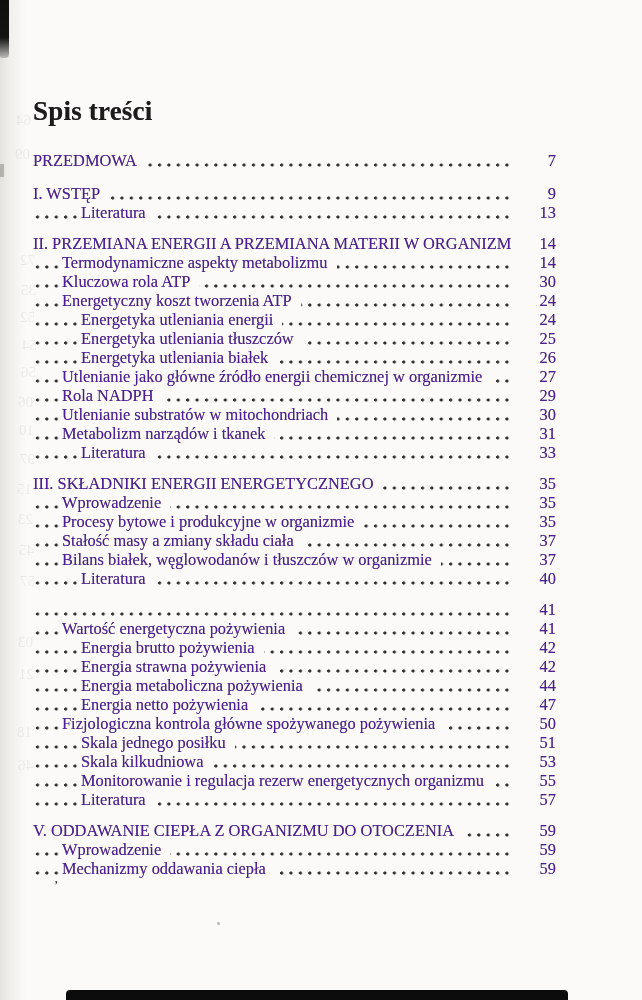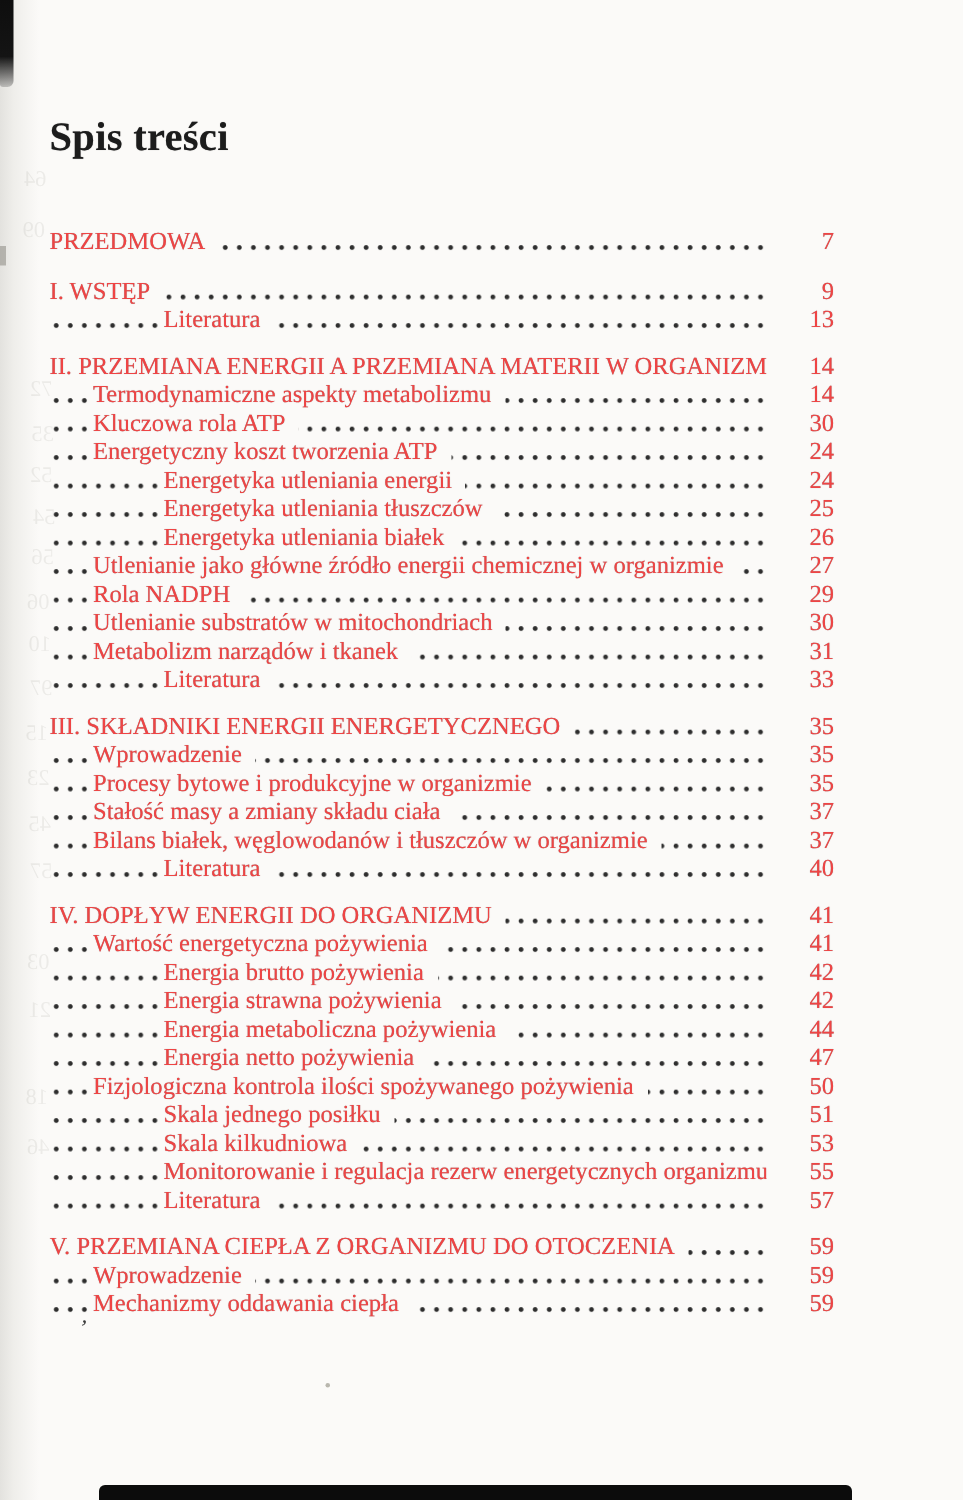--- a/index.html
+++ b/index.html
@@ -44,50 +44,50 @@
     position:absolute;left:53px;top:878px;
     font-size:15px;color:#3a3a3a;transform:rotate(8deg);
   }
   .dot-speck{
     position:absolute;left:217px;top:922px;width:3px;height:3px;
     border-radius:50%;background:#b9b7ae;
   }
 
   
   .title{
-    position:absolute;left:33px;top:76px;margin:0;
+    position:absolute;left:33px;top:96px;margin:0;
     font-size:27px;font-weight:bold;color:#1c1c1c;
     letter-spacing:.2px;
     text-shadow:0 0 .5px rgba(30,30,30,.55);
   }
 
   
   .toc{
     position:absolute;left:33px;top:151px;width:523px;
   }
   .row{
     position:relative;height:19px;line-height:19px;
-    font-size:16.4px;color:#ef4444;
+    font-size:16.4px;color:#4c1d95;
     text-shadow:0 0 .45px rgba(40,40,40,.5);
     white-space:nowrap;
   }
   .row.brk{margin-top:12px;}
   .row.brk-lg{margin-top:14px;}
   .dots{
     position:absolute;left:0;right:24px;top:0;bottom:0;
     background-image:radial-gradient(circle at 4.5px 14px,#2e2e2e 1.25px,rgba(46,46,46,0) 1.9px);
     background-size:9.4px 19px;background-repeat:repeat-x;
   }
   .label{
     position:relative;display:inline-block;
     background:#fbfaf8;padding-right:9px;
     max-width:470px;overflow:hidden;
   }
   .lvl1 .label{margin-left:29px;}
-  .lvl2 .label{margin-left:76px;}
+  .lvl2 .label{margin-left:48px;}
   .num{
     position:absolute;right:0;top:0;width:40px;
     text-align:right;background:#fbfaf8;padding-left:5px;
   }
 </style>
 </head>
 <body>
 
 <div class="page">
 
@@ -259,21 +259,20 @@
       </div>
 
       <div class="row lvl2">
         <div class="dots"></div>
         <span class="label">Literatura</span>
         <span class="num">40</span>
       </div>
 
       <div class="row lvl0 brk">
         <div class="dots"></div>
-        <span class="label">IV. DOPŁYW ENERGII DO ORGANIZMU</span>
         <span class="num">41</span>
       </div>
 
       <div class="row lvl1">
         <div class="dots"></div>
         <span class="label">Wartość energetyczna pożywienia</span>
         <span class="num">41</span>
       </div>
 
       <div class="row lvl2">
@@ -295,21 +294,21 @@
       </div>
 
       <div class="row lvl2">
         <div class="dots"></div>
         <span class="label">Energia netto pożywienia</span>
         <span class="num">47</span>
       </div>
 
       <div class="row lvl1">
         <div class="dots"></div>
-        <span class="label">Fizjologiczna kontrola ilości spożywanego pożywienia</span>
+        <span class="label">Fizjologiczna kontrola główne spożywanego pożywienia</span>
         <span class="num">50</span>
       </div>
 
       <div class="row lvl2">
         <div class="dots"></div>
         <span class="label">Skala jednego posiłku</span>
         <span class="num">51</span>
       </div>
 
       <div class="row lvl2">
@@ -325,21 +324,21 @@
       </div>
 
       <div class="row lvl2">
         <div class="dots"></div>
         <span class="label">Literatura</span>
         <span class="num">57</span>
       </div>
 
       <div class="row lvl0 brk">
         <div class="dots"></div>
-        <span class="label">V. PRZEMIANA CIEPŁA Z ORGANIZMU DO OTOCZENIA</span>
+        <span class="label">V. ODDAWANIE CIEPŁA Z ORGANIZMU DO OTOCZENIA</span>
         <span class="num">59</span>
       </div>
 
       <div class="row lvl1">
         <div class="dots"></div>
         <span class="label">Wprowadzenie</span>
         <span class="num">59</span>
       </div>
 
       <div class="row lvl1">

